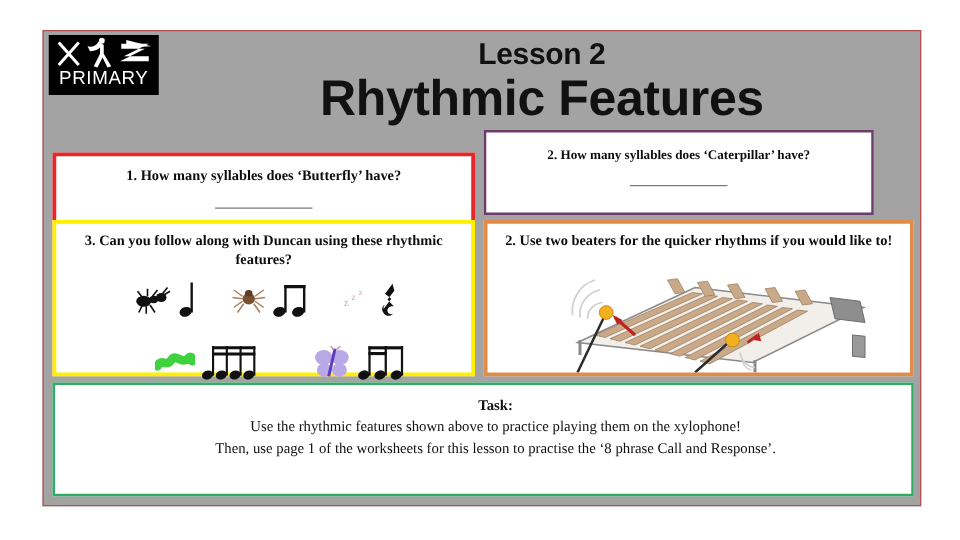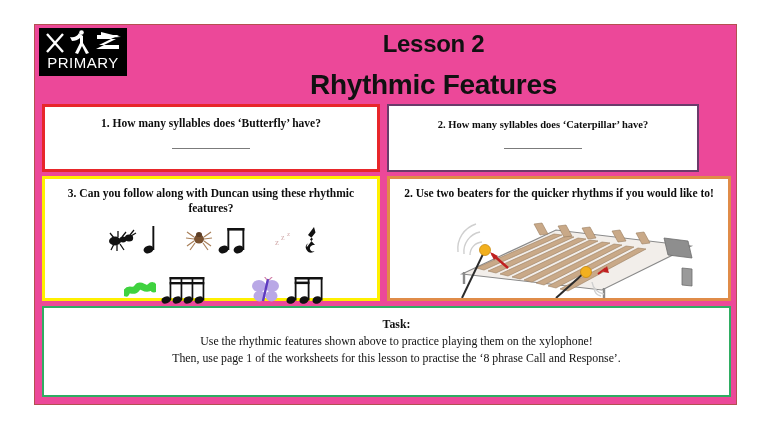--- a/index.html
+++ b/index.html
@@ -17,21 +17,21 @@
 
   
   #slide-frame {
     position: absolute;
     left: 34px;
     top: 24px;
     width: 703px;
     height: 381px;
     border: 1.5px solid #b45050;
     box-sizing: border-box;
-    background: #ec4899;
+    background: #a3a3a3;
   }
 
   
   #header {
     position: absolute;
     left: 0;
     top: 0;
     width: 703px;
     height: 74px;
   }
@@ -70,40 +70,40 @@
     position: absolute;
     left: 96px;
     top: 1px;
     width: 605px;
     text-align: center;
     font-family: "Liberation Sans", sans-serif;
     font-weight: bold;
     color: #111111;
   }
   .title-line-1 { font-size: 24px; line-height: 36px; letter-spacing: -0.3px;}
-  .title-line-2 { font-size: 28px; line-height: 34px; letter-spacing: -0.3px; margin-top: 6px;}
+  .title-line-2 { font-size: 40px; line-height: 34px; letter-spacing: -0.3px;}
 
   
   .qbox {
     position: absolute;
     box-sizing: border-box;
     background: #ffffff;
   }
   .qtext {
     text-align: center;
     font-family: "Liberation Serif", serif;
     font-weight: bold;
     font-size: 11.5px;
     color: #0d0d0d;
     line-height: 15px;
     padding: 0 8px;
   }
 
   #box1 {
-    left: 7px; top: 79px; width: 338px; height: 68px;
+    left: 7px; top: 97px; width: 338px; height: 68px;
     border: 3px solid #e8262a;
   }
   #box1 .qtext { margin-top: 9px; }
   #box2 {
     left: 352px; top: 79px; width: 312px; height: 68px;
     border: 2px solid #6b3b6b;
   }
   #box2 .qtext { margin-top: 11px; font-size: 10.5px; }
 
   .answer-line {

